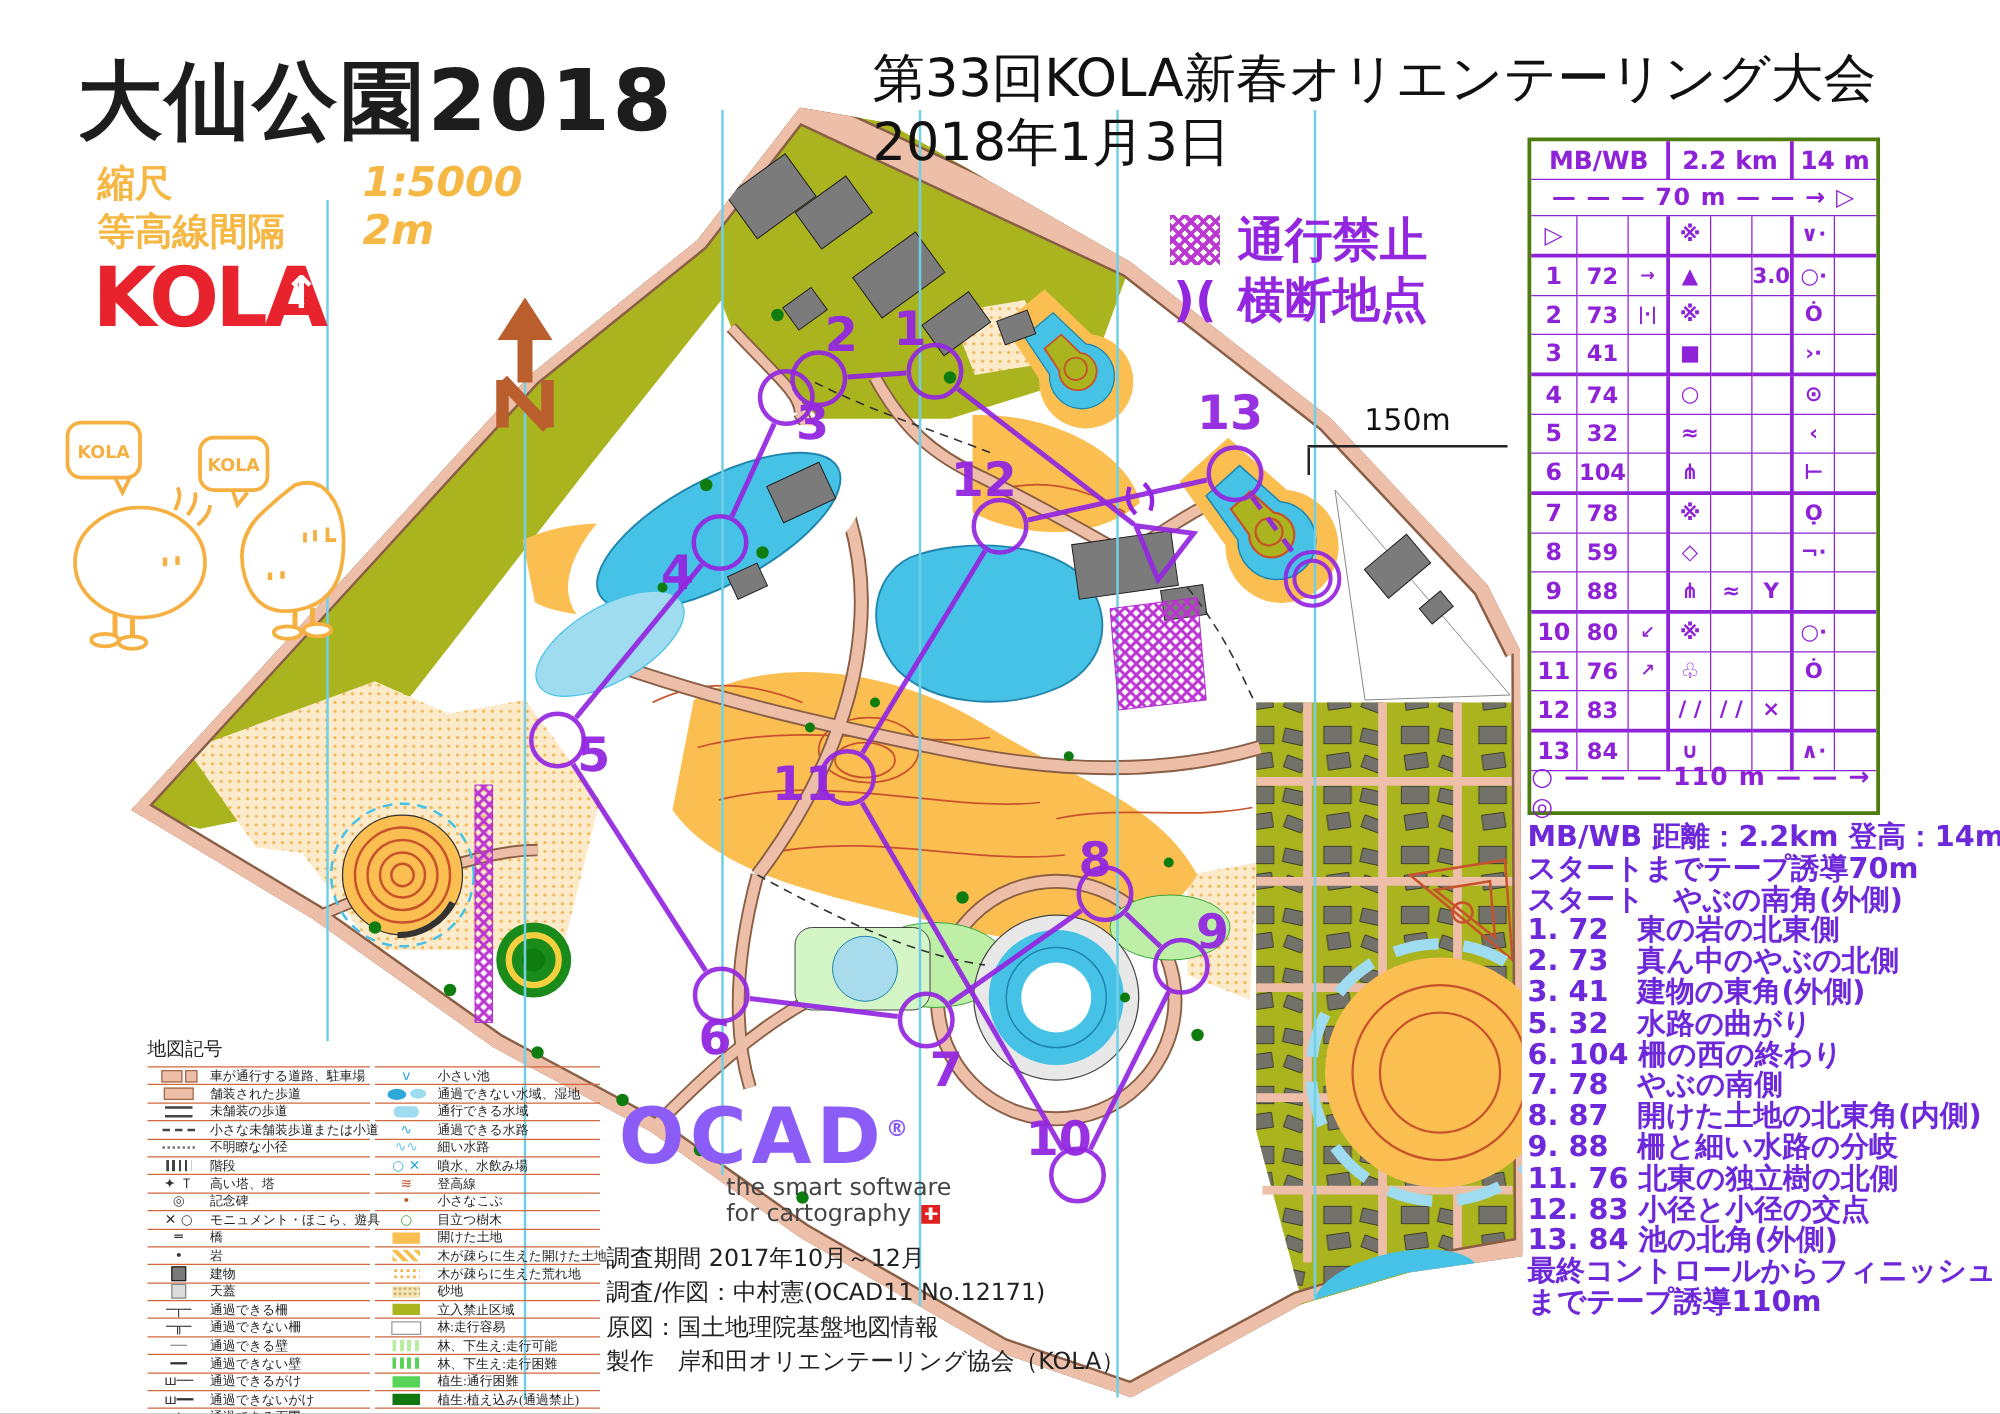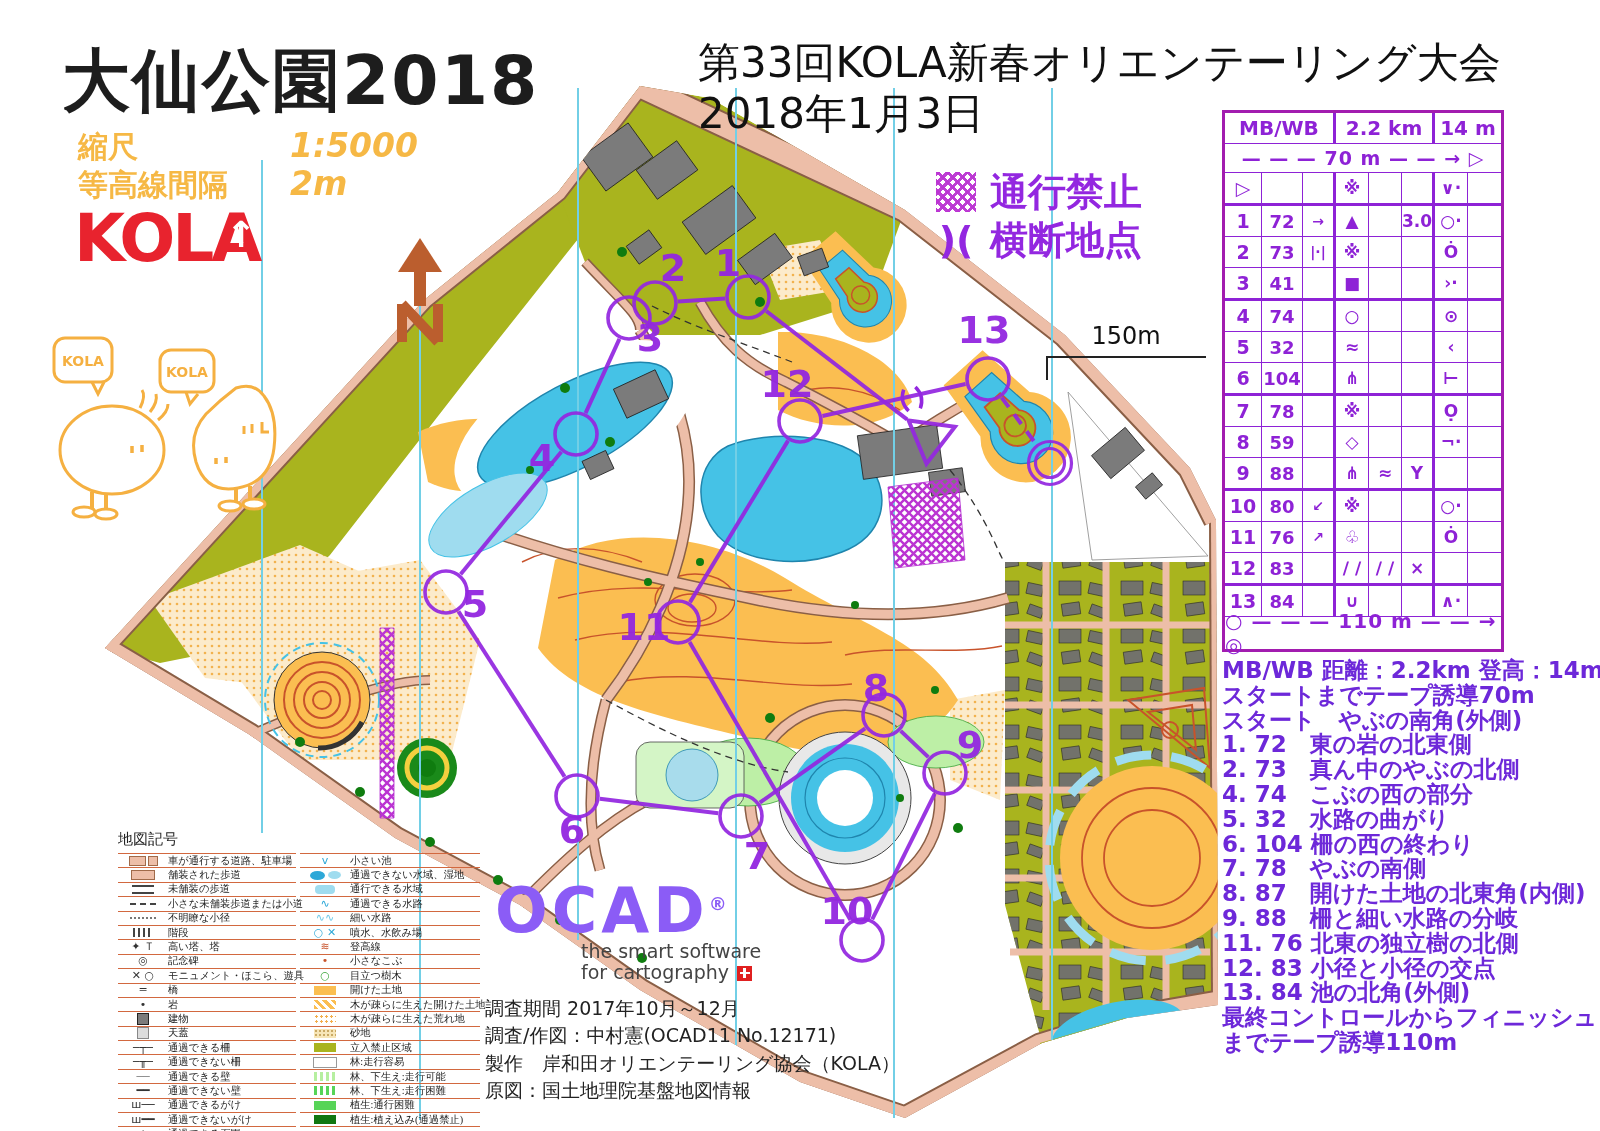--- a/index.html
+++ b/index.html
@@ -32,21 +32,21 @@
 
   
   #scale-bar{position:absolute;left:1046px;top:322px;width:160px;color:#111;}
   #scale-bar .sb-label{text-align:center;font-size:24px;}
   #scale-bar .sb-line{margin-top:6px;border-top:2px solid #222;width:160px;}
   #scale-bar .sb-tick{width:2px;height:22px;background:#222;}
 
   
   #card{position:absolute;left:1222px;top:110px;display:grid;
         grid-template-columns:37px 41px 33px 33px 33px 33px 33px 33px;
-        border:3px solid #a21caf;background:#fff;color:#8E22D6;}
+        border:3px solid #4d7c0f;background:#fff;color:#8E22D6;}
   .cc{border-right:1.6px solid #8E22D6;border-bottom:1.6px solid #8E22D6;
       display:flex;align-items:center;justify-content:center;height:30px;
       font-size:17px;font-weight:700;}
   .cc.ce{border-right:none;}
   .cc.vk{border-right:3px solid #8E22D6;}
   .cc.tk{border-bottom:3px solid #8E22D6;}
   .cc.hdr{height:30px;font-size:20px;}
   .cc.route{height:28px;font-size:19px;letter-spacing:1px;}
   .cc.fin{height:32px;border-bottom:none;font-size:20px;}
   .cc.num{font-size:19px;} .cc.code{font-size:18px;} .cc.sym-c{font-size:14px;}
@@ -541,21 +541,21 @@
       <div class="cc ce"></div>
       <div class="cc route fin ce" style="grid-column: span 8;">○ — — —  110 m  — — → ◎</div>
     </div>
 
 <div id="desc">
       <div class="desc-line">MB/WB 距離：2.2km 登高：14m</div>
       <div class="desc-line">スタートまでテープ誘導70m</div>
       <div class="desc-line">スタート　やぶの南角(外側)</div>
       <div class="desc-line">1. 72　東の岩の北東側</div>
       <div class="desc-line">2. 73　真ん中のやぶの北側</div>
-      <div class="desc-line">4. 74　こぶの西の部分</div>
+      <div class="desc-line">3. 41　建物の東角(外側)</div>
       <div class="desc-line">5. 32　水路の曲がり</div>
       <div class="desc-line">6. 104 柵の西の終わり</div>
       <div class="desc-line">7. 78　やぶの南側</div>
       <div class="desc-line">8. 87　開けた土地の北東角(内側)</div>
       <div class="desc-line">9. 88　柵と細い水路の分岐</div>
       <div class="desc-line">11. 76 北東の独立樹の北側</div>
       <div class="desc-line">12. 83 小径と小径の交点</div>
       <div class="desc-line">13. 84 池の北角(外側)</div>
       <div class="desc-line">最終コントロールからフィニッシュ</div>
       <div class="desc-line">までテープ誘導110m</div>
@@ -729,18 +729,18 @@
 
 <div id="credits">
   <div id="ocad-logo"><span>OCAD</span><sup>®</sup></div>
   <div class="taglines">
     <div><span>the smart software</span></div>
     <div><span>for cartography</span><span class="flag"></span></div>
   </div>
   <div id="credit-lines">
     <div>調査期間 2017年10月～12月</div>
     <div>調査/作図：中村憲(OCAD11 No.12171)</div>
+    <div>原図：国土地理院基盤地図情報</div>
     <div>製作　岸和田オリエンテーリング協会（KOLA）</div>
-    <div>原図：国土地理院基盤地図情報</div>
   </div>
 </div>
 
 </div>
 
 </body></html>

